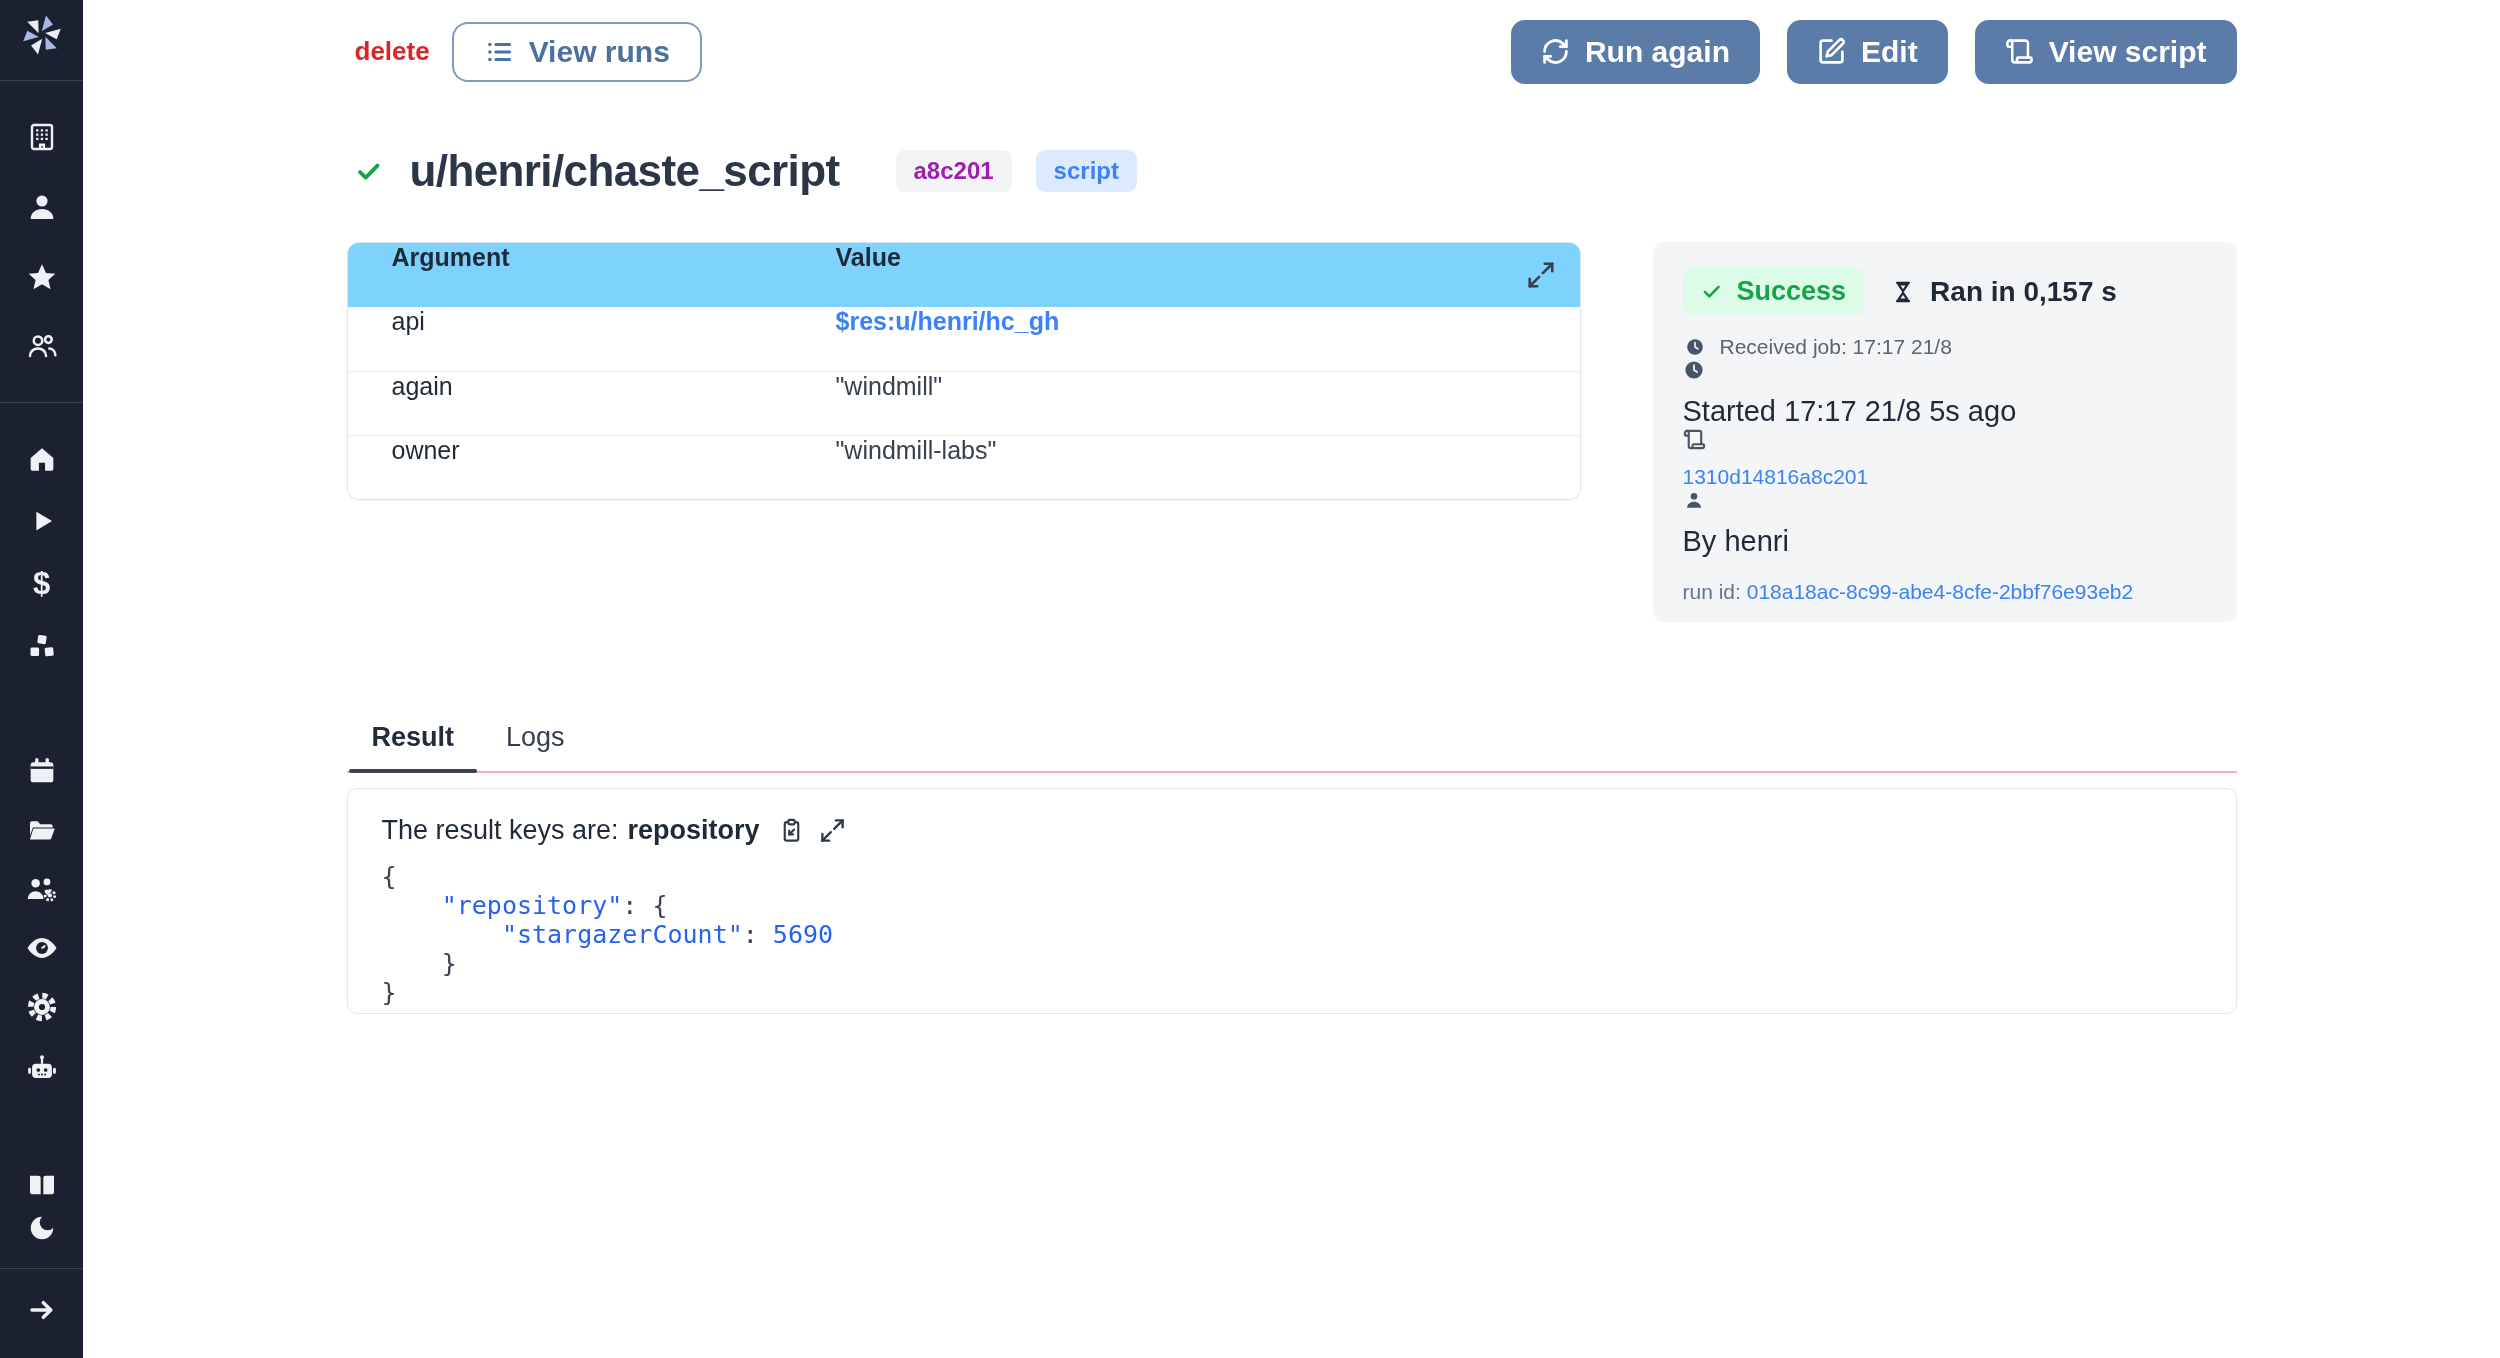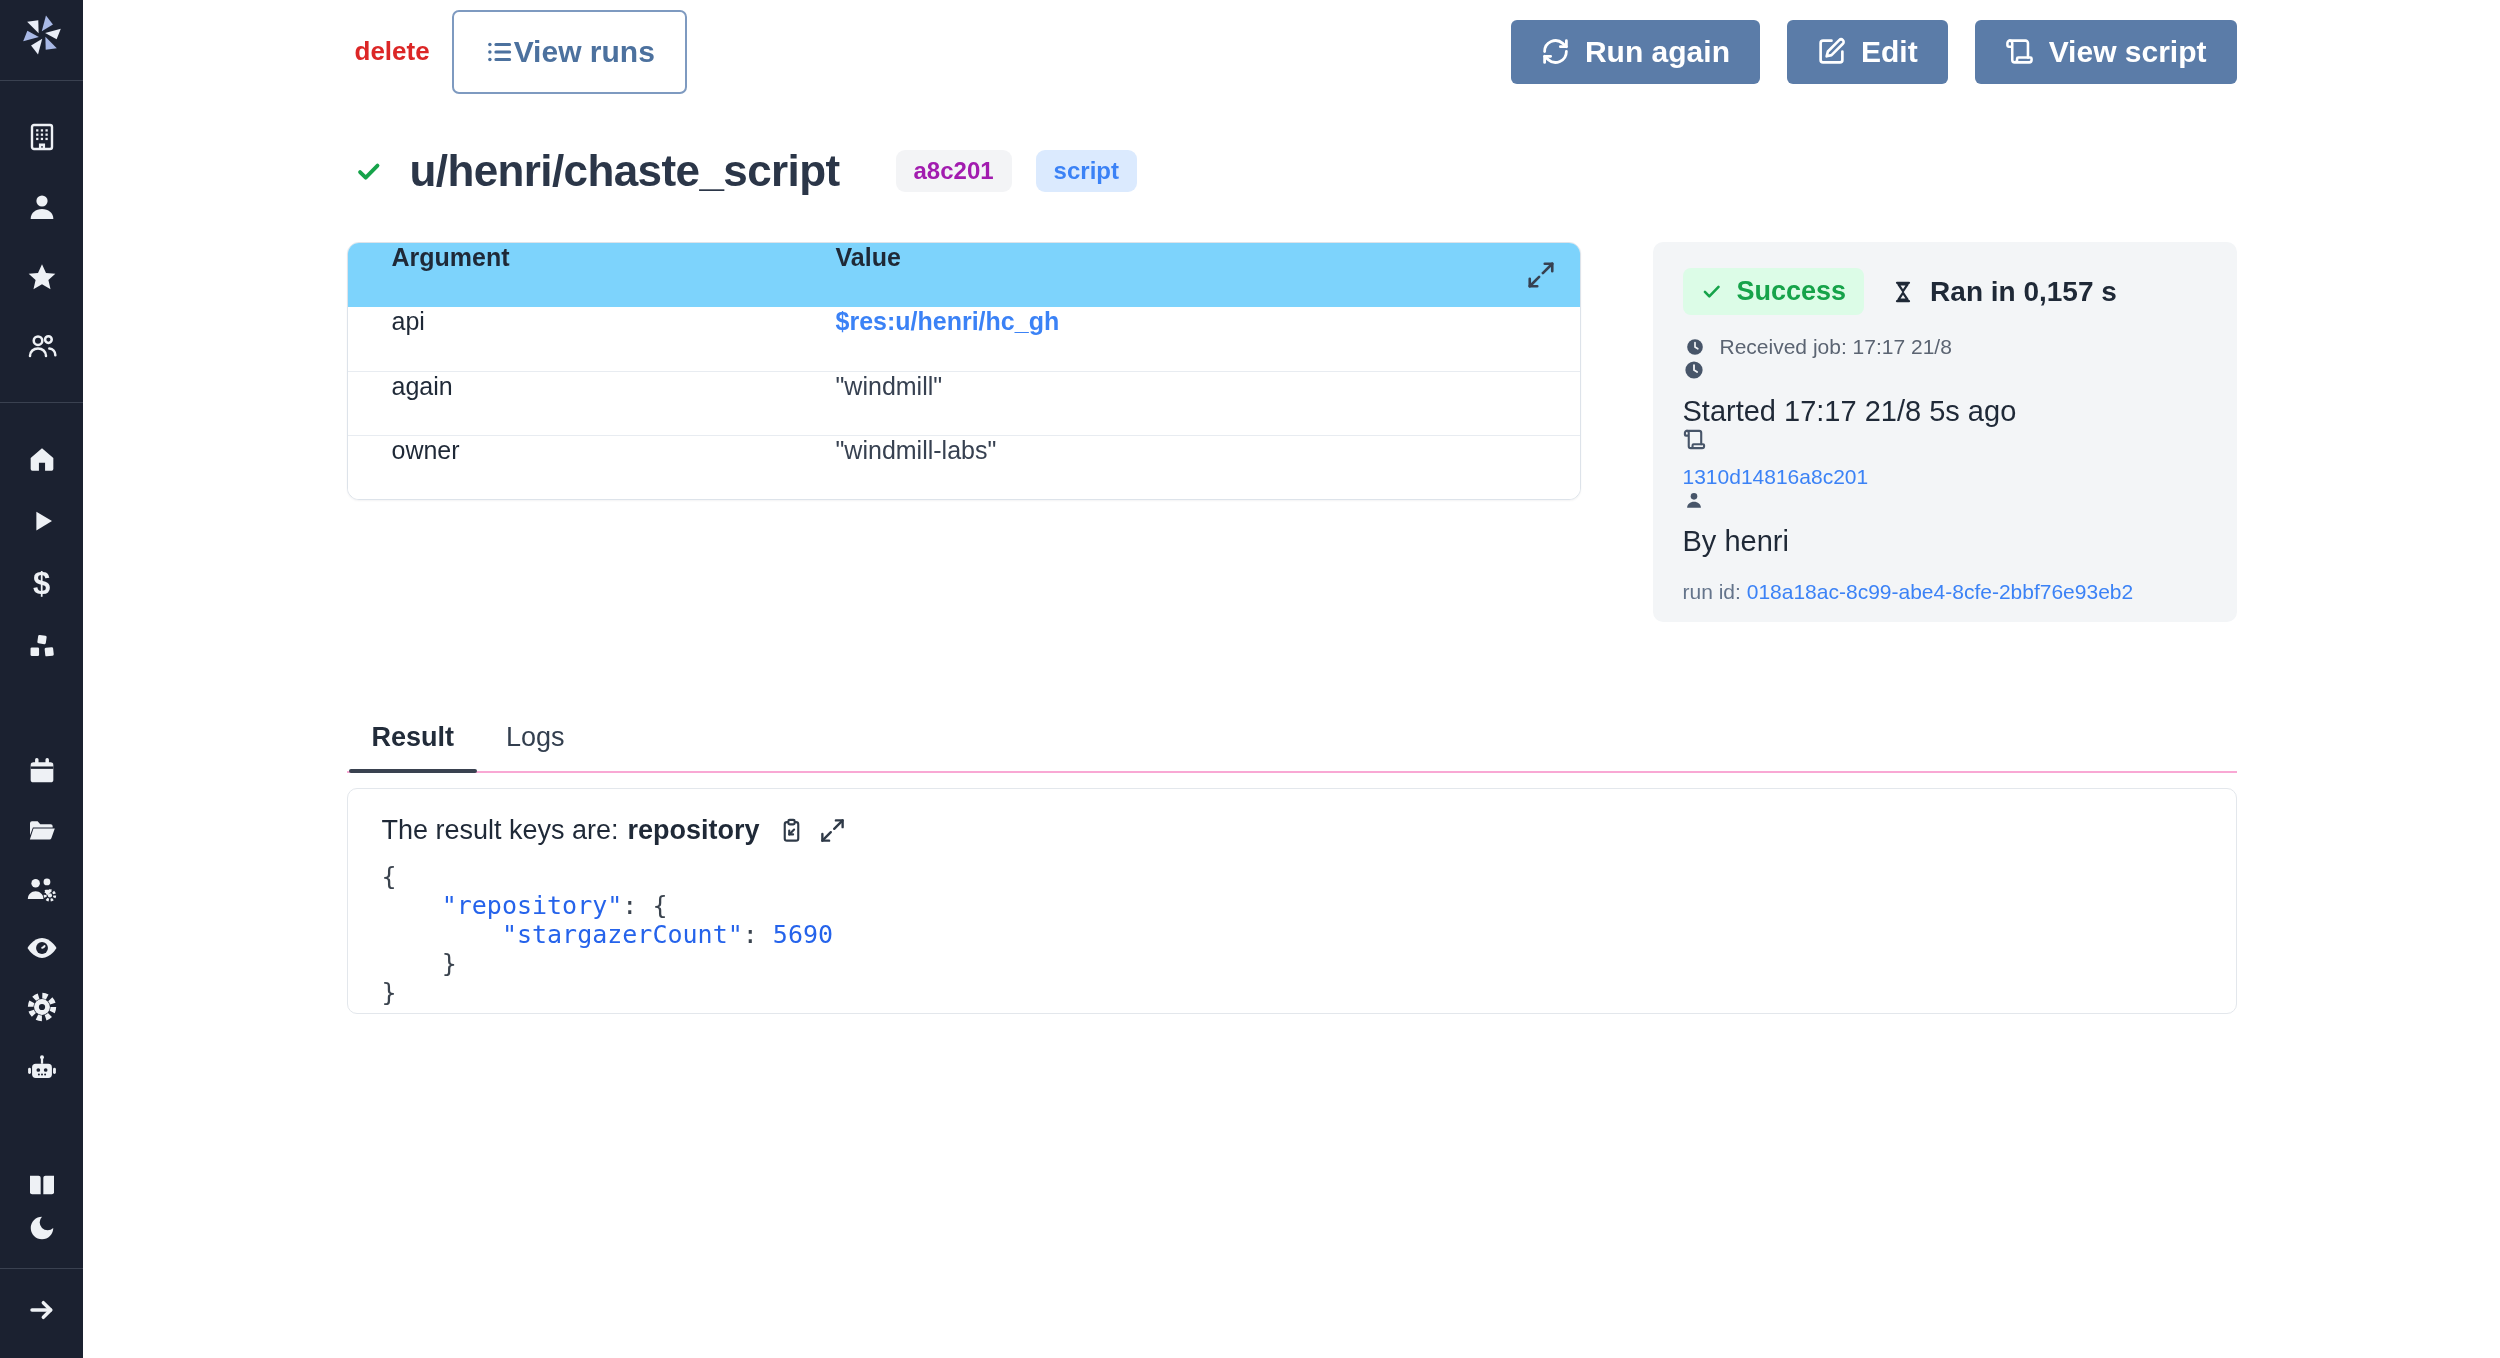--- a/index.html
+++ b/index.html
@@ -25,28 +25,28 @@
   .dollar-glyph { font-size:31px; font-weight:700; color:#eef1f5; line-height:1; }
 
   
   .main { position:absolute; left:83px; top:0; width:2417px; height:1358px; }
   .content { width:1890px; margin:0 auto; }
 
   .header-row { margin-top:19px; height:65px; display:flex; align-items:center; justify-content:space-between; }
   .header-left { display:flex; align-items:center; gap:22px; padding-left:8px; }
   .delete-link { font-size:26px; font-weight:700; color:#dc2626; cursor:pointer; }
   .btn-outline {
-    height:84px; display:flex; align-items:center; padding:0 30px;
-    border:2px solid #7e9ac0; border-radius:7px; background:#fff;
+    height:60px; display:flex; align-items:center; gap:15px; padding:0 30px;
+    border:2px solid #7e9ac0; border-radius:16px; background:#fff;
     color:#4c719e; font-size:30px; font-weight:700; cursor:pointer;
   }
   .header-right { display:flex; align-items:center; gap:27px; }
   .btn-primary {
     height:64px; display:flex; align-items:center; gap:15px; padding:0 30px;
-    border:none; border-radius:6px; background:#5b7ca8;
+    border:none; border-radius:14px; background:#5b7ca8;
     color:#ffffff; font-size:30px; font-weight:700; cursor:pointer;
   }
 
   .title-row { margin-top:62px; display:flex; align-items:center; padding-left:8px; }
   .title-check { margin-right:28px; display:flex; }
   .page-title { font-size:44px; font-weight:700; color:#2b3648; letter-spacing:-0.6px; }
   .badge { font-size:24px; font-weight:700; padding:7px 18px; border-radius:9px; white-space:nowrap; }
   .badge-gray { background:#f3f4f6; color:#a21caf; margin-left:56px; }
   .badge-blue { background:#dbeafe; color:#3b82f6; margin-left:24px; }
 

